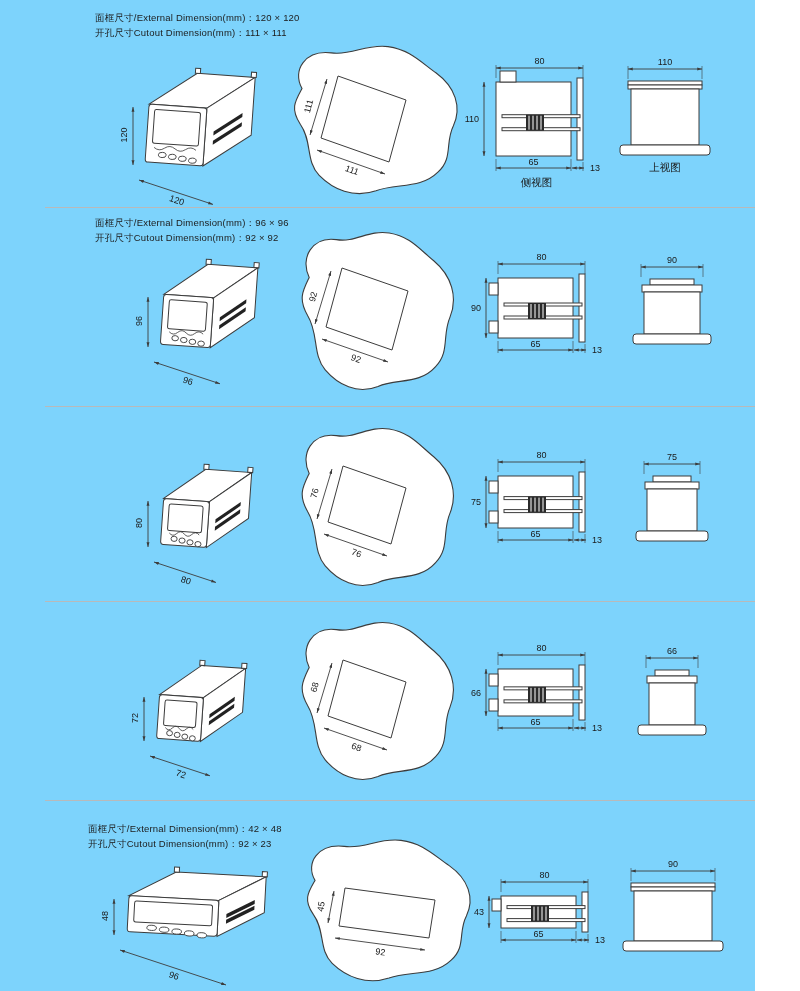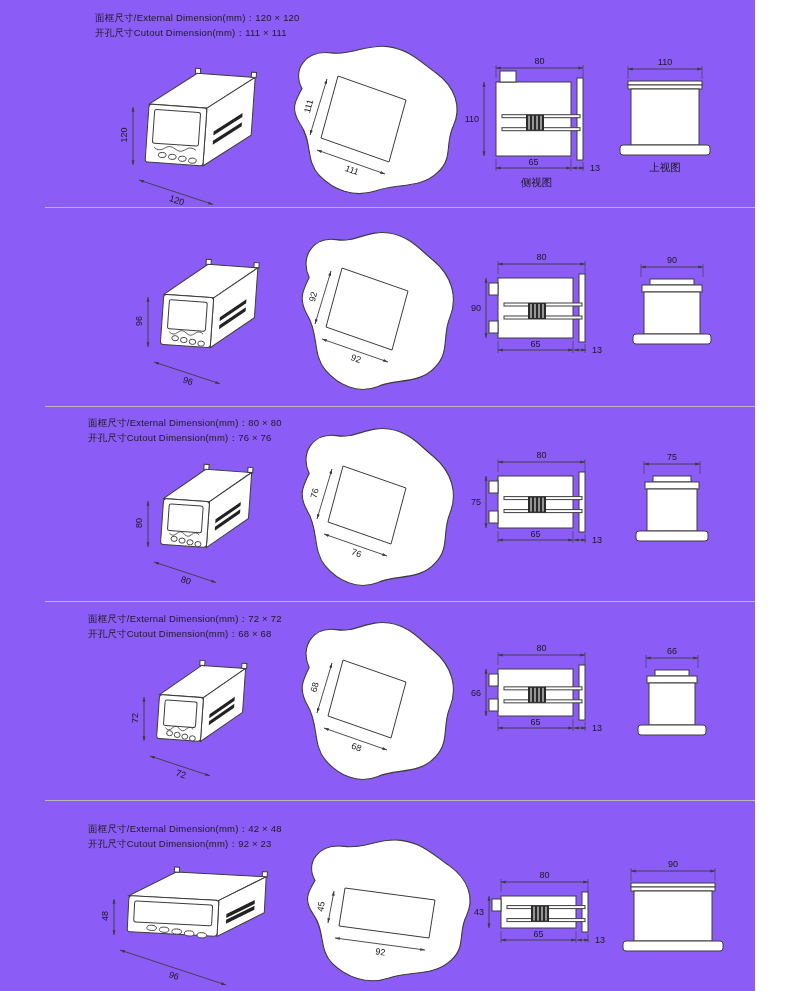--- a/index.html
+++ b/index.html
@@ -1,18 +1,18 @@
 <!DOCTYPE html>
 <html><head>
 <meta charset="utf-8">
 <style>
   *{margin:0;padding:0;box-sizing:border-box}
   html,body{background:#fff}
   body{font-family:"Liberation Sans","DejaVu Sans",sans-serif}
-  .page{position:relative;width:755px;height:991px;background:#8b5cf6;overflow:hidden}
+  .page{position:relative;width:755px;height:991px;background:#7dd3fc;overflow:hidden}
   .sep{position:absolute;left:45px;width:712px;height:1px;background:#b9b9b9}
   .hdr{position:absolute;font-size:9.5px;color:#1c1c1c;line-height:15px;letter-spacing:.2px}
   svg.dwg{position:absolute;overflow:visible}
   svg text{font-family:"Liberation Sans","DejaVu Sans",sans-serif}
 </style>
 </head>
 <body>
 
 <div class="page">
 
@@ -103,20 +103,24 @@
       <polygon points="28,14 32.776682445628026,12.522398966693302 32.77668244562803,15.477601033306696" fill="#3c3c3c" stroke="none"></polygon>
       <polygon points="102,14 97.22331755437197,15.477601033306698 97.22331755437197,12.522398966693302" fill="#3c3c3c" stroke="none"></polygon>
       <text x="65" y="10" font-size="9" fill="#1a1a1a" text-anchor="middle">110</text>
       <rect x="28" y="26" width="74" height="4" fill="#fff" stroke="#3c3c3c" stroke-width="1"></rect>
       <rect x="28" y="30" width="74" height="4" fill="#fff" stroke="#3c3c3c" stroke-width="1"></rect>
       <rect x="31" y="34" width="68" height="56" fill="#fff" stroke="#3c3c3c" stroke-width="1"></rect>
       <rect x="20" y="90" width="90" height="10" fill="#fff" stroke="#3c3c3c" stroke-width="1" rx="3"></rect>
       <text x="65" y="116" font-size="10.5" fill="#1a1a1a" text-anchor="middle">上视图</text>
     </svg>
 
+  <div class="hdr" style="left:95px;top:215px">
+    <div>面框尺寸/External Dimension(mm)：96 × 96</div>
+    <div>开孔尺寸Cutout Dimension(mm)：92 × 92</div>
+  </div>
   <svg class="dwg" width="135" height="128" style="left:132px;top:258px">
       <g transform="rotate(4 55 63)">
         <polygon points="30,38 80,38 122,5 72,5" fill="#fff" stroke="#3c3c3c" stroke-width="1"></polygon>
         <polygon points="80,38 122,5 122,55 80,88" fill="#fff" stroke="#3c3c3c" stroke-width="1"></polygon>
         <rect x="70" y="0" width="5" height="5" fill="#fff" stroke="#3c3c3c" stroke-width="1"></rect>
         <rect x="118" y="0" width="5" height="5" fill="#fff" stroke="#3c3c3c" stroke-width="1"></rect>
         <polygon points="87.56,57.06 112.76,37.260000000000005 112.76,41.260000000000005 87.56,61.06" fill="#222" stroke="none"></polygon>
         <polygon points="87.56,65.06 112.76,45.260000000000005 112.76,49.260000000000005 87.56,69.06" fill="#222" stroke="none"></polygon>
         <rect x="30" y="38" width="50" height="50" fill="#fff" stroke="#3c3c3c" stroke-width="1" rx="3"></rect>
         <rect x="36" y="43" width="38" height="28.999999999999996" rx="2" fill="none" stroke="#3c3c3c" stroke-width="1"></rect>
@@ -187,24 +191,20 @@
       <line x1="26" y1="12" x2="88" y2="12" stroke="#3c3c3c" stroke-width="0.9"></line>
       <polygon points="26,12 30.77668244562803,10.522398966693302 30.77668244562803,13.477601033306696" fill="#3c3c3c" stroke="none"></polygon>
       <polygon points="88,12 83.22331755437197,13.477601033306698 83.22331755437197,10.522398966693302" fill="#3c3c3c" stroke="none"></polygon>
       <text x="57" y="8" font-size="9" fill="#1a1a1a" text-anchor="middle">90</text>
       <rect x="35" y="24" width="44" height="6" fill="#fff" stroke="#3c3c3c" stroke-width="1"></rect>
       <rect x="27" y="30" width="60" height="7" fill="#fff" stroke="#3c3c3c" stroke-width="1"></rect>
       <rect x="29" y="37" width="56" height="42" fill="#fff" stroke="#3c3c3c" stroke-width="1"></rect>
       <rect x="18" y="79" width="78" height="10" fill="#fff" stroke="#3c3c3c" stroke-width="1" rx="3"></rect>
     </svg>
 
-  <div class="hdr" style="left:88px;top:415px">
-    <div>面框尺寸/External Dimension(mm)：80 × 80</div>
-    <div>开孔尺寸Cutout Dimension(mm)：76 × 76</div>
-  </div>
   <svg class="dwg" width="130" height="125" style="left:132px;top:460px">
       <g transform="rotate(4 53 63)">
         <polygon points="30,40 76,40 116,8 70,8" fill="#fff" stroke="#3c3c3c" stroke-width="1"></polygon>
         <polygon points="76,40 116,8 116,54 76,86" fill="#fff" stroke="#3c3c3c" stroke-width="1"></polygon>
         <rect x="68" y="3" width="5" height="5" fill="#fff" stroke="#3c3c3c" stroke-width="1"></rect>
         <rect x="112" y="3" width="5" height="5" fill="#fff" stroke="#3c3c3c" stroke-width="1"></rect>
         <polygon points="83.2,57.24 107.2,38.040000000000006 107.2,42.040000000000006 83.2,61.24" fill="#222" stroke="none"></polygon>
         <polygon points="83.2,64.6 107.2,45.39999999999999 107.2,49.39999999999999 83.2,68.6" fill="#222" stroke="none"></polygon>
         <rect x="30" y="40" width="46" height="46" fill="#fff" stroke="#3c3c3c" stroke-width="1" rx="3"></rect>
         <rect x="36" y="45" width="34" height="26.68" rx="2" fill="none" stroke="#3c3c3c" stroke-width="1"></rect>
@@ -275,24 +275,20 @@
       <line x1="29" y1="12" x2="85" y2="12" stroke="#3c3c3c" stroke-width="0.9"></line>
       <polygon points="29,12 33.776682445628026,10.522398966693302 33.77668244562803,13.477601033306696" fill="#3c3c3c" stroke="none"></polygon>
       <polygon points="85,12 80.22331755437197,13.477601033306698 80.22331755437197,10.522398966693302" fill="#3c3c3c" stroke="none"></polygon>
       <text x="57" y="8" font-size="9" fill="#1a1a1a" text-anchor="middle">75</text>
       <rect x="38" y="24" width="38" height="6" fill="#fff" stroke="#3c3c3c" stroke-width="1"></rect>
       <rect x="30" y="30" width="54" height="7" fill="#fff" stroke="#3c3c3c" stroke-width="1"></rect>
       <rect x="32" y="37" width="50" height="42" fill="#fff" stroke="#3c3c3c" stroke-width="1"></rect>
       <rect x="21" y="79" width="72" height="10" fill="#fff" stroke="#3c3c3c" stroke-width="1" rx="3"></rect>
     </svg>
 
-  <div class="hdr" style="left:88px;top:611px">
-    <div>面框尺寸/External Dimension(mm)：72 × 72</div>
-    <div>开孔尺寸Cutout Dimension(mm)：68 × 68</div>
-  </div>
   <svg class="dwg" width="128" height="122" style="left:128px;top:656px">
       <g transform="rotate(4 52 62)">
         <polygon points="30,40 74,40 114,8 70,8" fill="#fff" stroke="#3c3c3c" stroke-width="1"></polygon>
         <polygon points="74,40 114,8 114,52 74,84" fill="#fff" stroke="#3c3c3c" stroke-width="1"></polygon>
         <rect x="68" y="3" width="5" height="5" fill="#fff" stroke="#3c3c3c" stroke-width="1"></rect>
         <rect x="110" y="3" width="5" height="5" fill="#fff" stroke="#3c3c3c" stroke-width="1"></rect>
         <polygon points="81.2,56.24 105.2,37.040000000000006 105.2,41.040000000000006 81.2,60.24" fill="#222" stroke="none"></polygon>
         <polygon points="81.2,63.28000000000001 105.2,44.08000000000001 105.2,48.08000000000001 81.2,67.28" fill="#222" stroke="none"></polygon>
         <rect x="30" y="40" width="44" height="44" fill="#fff" stroke="#3c3c3c" stroke-width="1" rx="3"></rect>
         <rect x="36" y="45" width="32" height="25.52" rx="2" fill="none" stroke="#3c3c3c" stroke-width="1"></rect>

